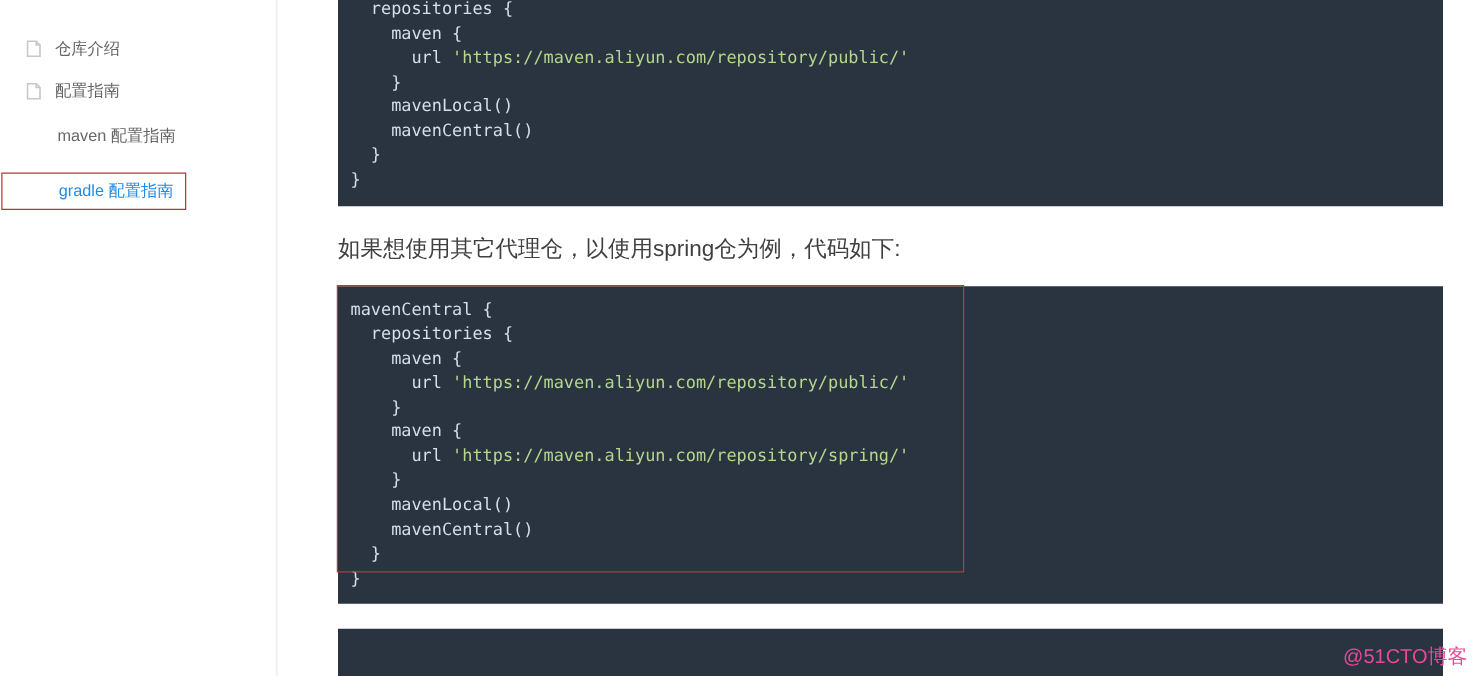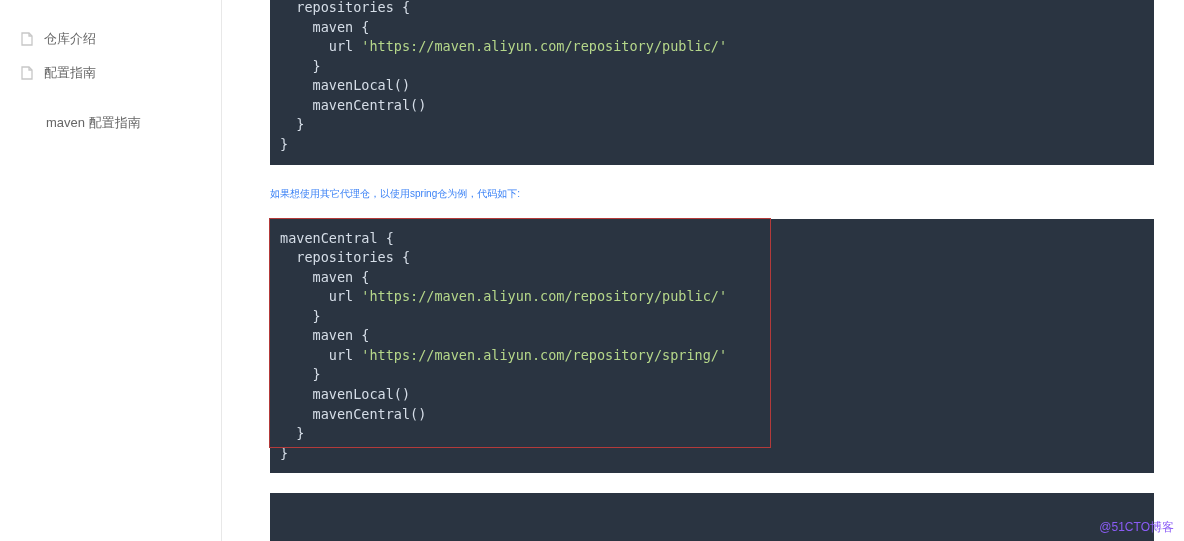--- a/index.html
+++ b/index.html
@@ -44,21 +44,21 @@
       color: #666;
       cursor: pointer;
       display: inline-block;
     }
     .nav-sub.active {
       color: #1e8ae8;
       border: 1px solid #b33a3a;
       padding: 5px 9px 5px 45px;
       margin-left: 1px;
     }
-    .subs { margin-top: 18px; }
+    .subs { margin-top: 4px; }
     .subs > div { margin-bottom: 14px; }
     .main {
       flex: 1;
       padding: 0 30px 0 48px;
       overflow-y: auto;
     }
     .code-block {
       background: #2a3441;
       color: #d6dee8;
       padding: 0 10px 10px 10px;
@@ -77,30 +77,30 @@
     }
     .code-block.framed::after {
       content: "";
       position: absolute;
       top: -1px; left: -1px;
       width: 500px; height: 228px;
       border: 1px solid #b33a3a;
       pointer-events: none;
     }
     .para {
-      color: #3b82f6;
-      font-size: 10px;
+      color: #404040;
+      font-size: 18px;
       margin: 22px 0 18px 0;
     }
     .watermark {
       position: absolute;
       right: 10px;
       bottom: 5px;
-      color: #8b5cf6;
-      font-size: 12px;
+      color: #ec4899;
+      font-size: 16px;
       pointer-events: none;
     }
     .file-icon svg { width: 12px; height: 14px; stroke: #c7c7c7; fill: none; stroke-width: 1.3; }
   </style>
 </head>
 <body>
 
 <div class="layout">
   <aside class="sidebar">
     <div class="nav-item">
@@ -116,20 +116,21 @@
       <span class="icon file-icon">
         <svg viewBox="0 0 12 14">
             <path d="M1 1h7l3 3v9H1z"></path>
             <path d="M8 1v3h3"></path>
           </svg>
       </span>
       <span>配置指南</span>
     </div>
     <div class="subs">
       <div><span class="nav-sub">maven 配置指南</span></div>
+      <div><span class="nav-sub active">gradle 配置指南</span></div>
     </div>
   </aside>
 
   <main class="main">
     <div class="code-block first"><span>  repositories {</span>
 <span>    maven {</span>
 <span>      url </span><span class="str">'https://maven.aliyun.com/repository/public/'</span>
 <span>    }</span>
 <span>    mavenLocal()</span>
 <span>    mavenCentral()</span>

